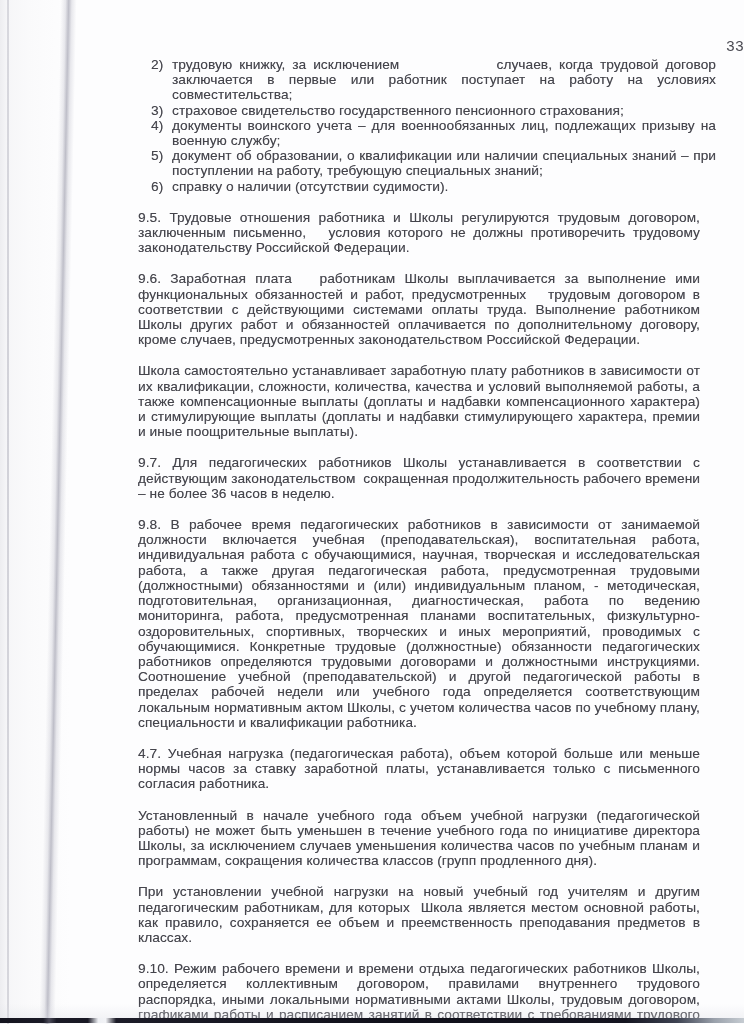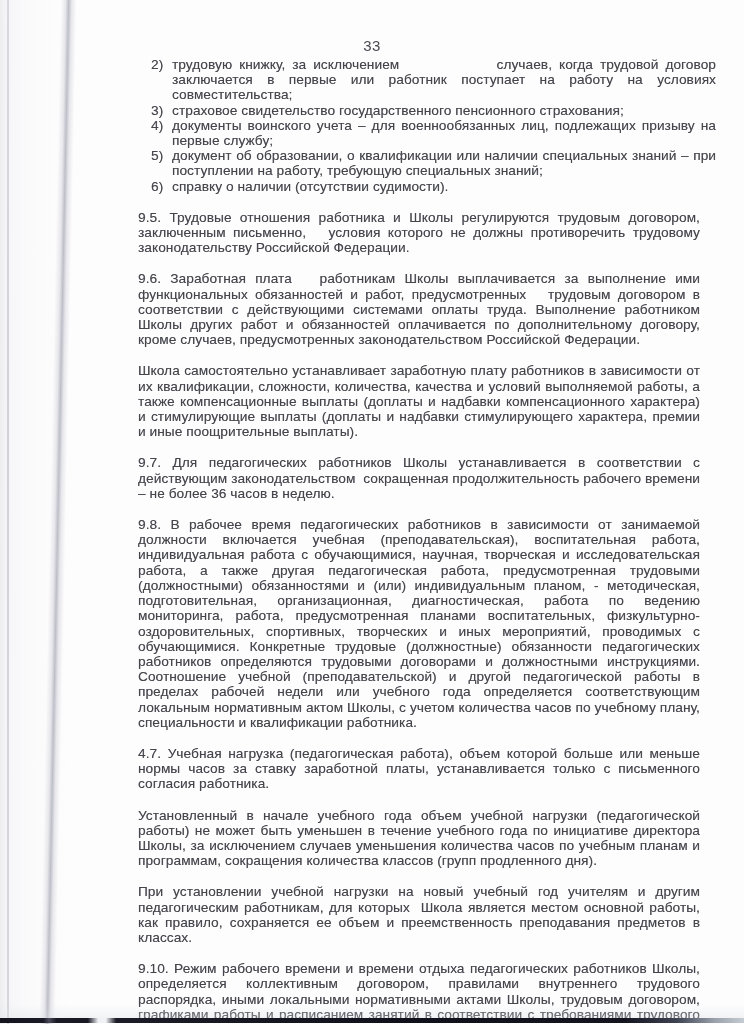--- a/index.html
+++ b/index.html
@@ -41,21 +41,21 @@
       rgba(206,206,215,0.45) 30%,
       rgba(170,170,183,0.75) 50%,
       rgba(206,206,215,0.45) 70%,
       rgba(190,190,200,0) 100%);
   }
   .pagenum {
     position: absolute;
     top: 37px;
     left: 0;
     width: 744px;
-    text-align: center;
+    text-align: right;
     font-size: 15px;
     letter-spacing: 0.5px;
     color: #4a4a52;
   }
   .content {
     position: absolute;
     left: 122px;
     top: 57px;
     width: 594px;
     font-size: 13.6px;
@@ -126,21 +126,21 @@
       <div class="li">
         <span class="num">2)</span>
         <span class="txt">трудовую книжку, за исключением&nbsp;&nbsp;&nbsp;&nbsp;&nbsp;&nbsp;&nbsp;&nbsp;&nbsp;&nbsp;&nbsp;&nbsp;&nbsp; случаев, когда трудовой договор заключается в первые или работник поступает на работу на условиях совместительства;</span>
       </div>
       <div class="li">
         <span class="num">3)</span>
         <span class="txt">страховое свидетельство государственного пенсионного страхования;</span>
       </div>
       <div class="li">
         <span class="num">4)</span>
-        <span class="txt">документы воинского учета – для военнообязанных лиц, подлежащих призыву на первые службу;</span>
+        <span class="txt">документы воинского учета – для военнообязанных лиц, подлежащих призыву на военную службу;</span>
       </div>
       <div class="li">
         <span class="num">5)</span>
         <span class="txt">документ об образовании, о квалификации или наличии специальных знаний – при поступлении на работу, требующую специальных знаний;</span>
       </div>
       <div class="li">
         <span class="num">6)</span>
         <span class="txt">справку о наличии (отсутствии судимости).</span>
       </div>
     </div>

